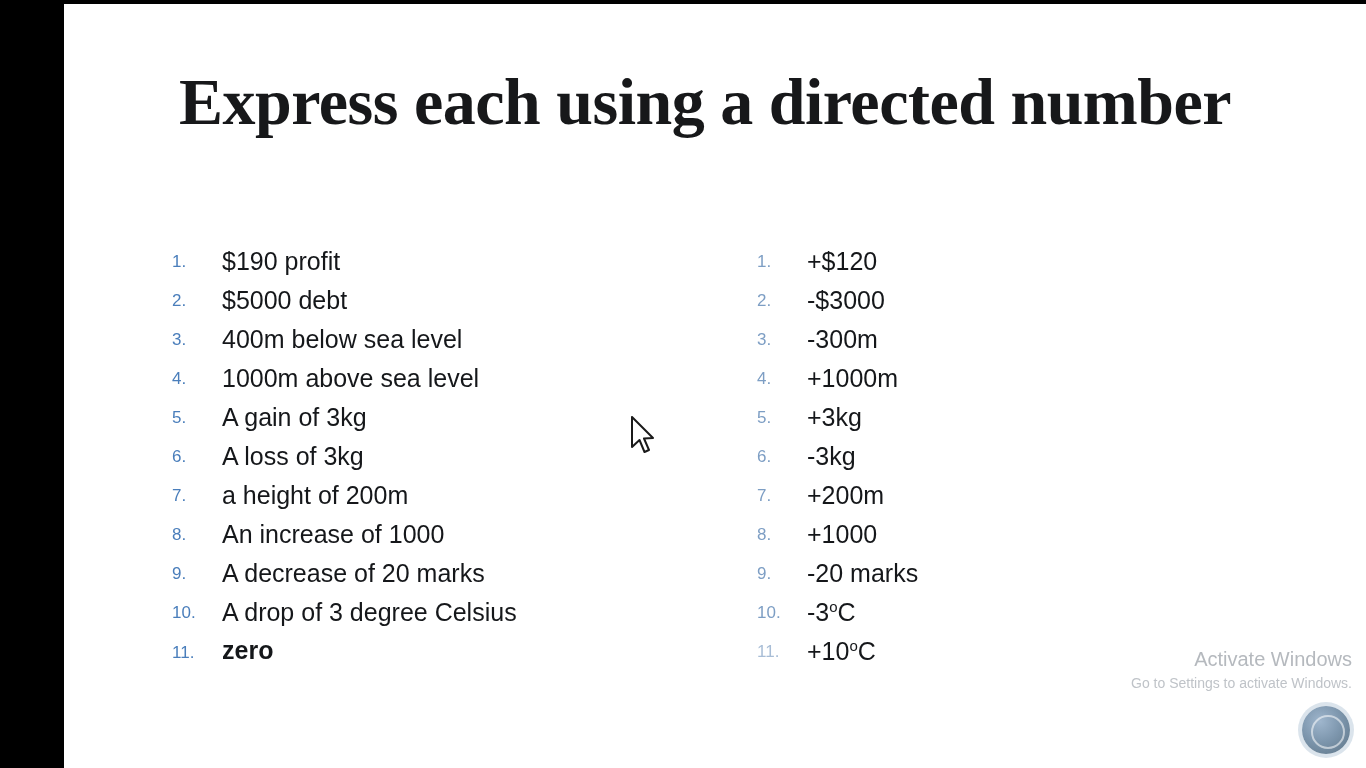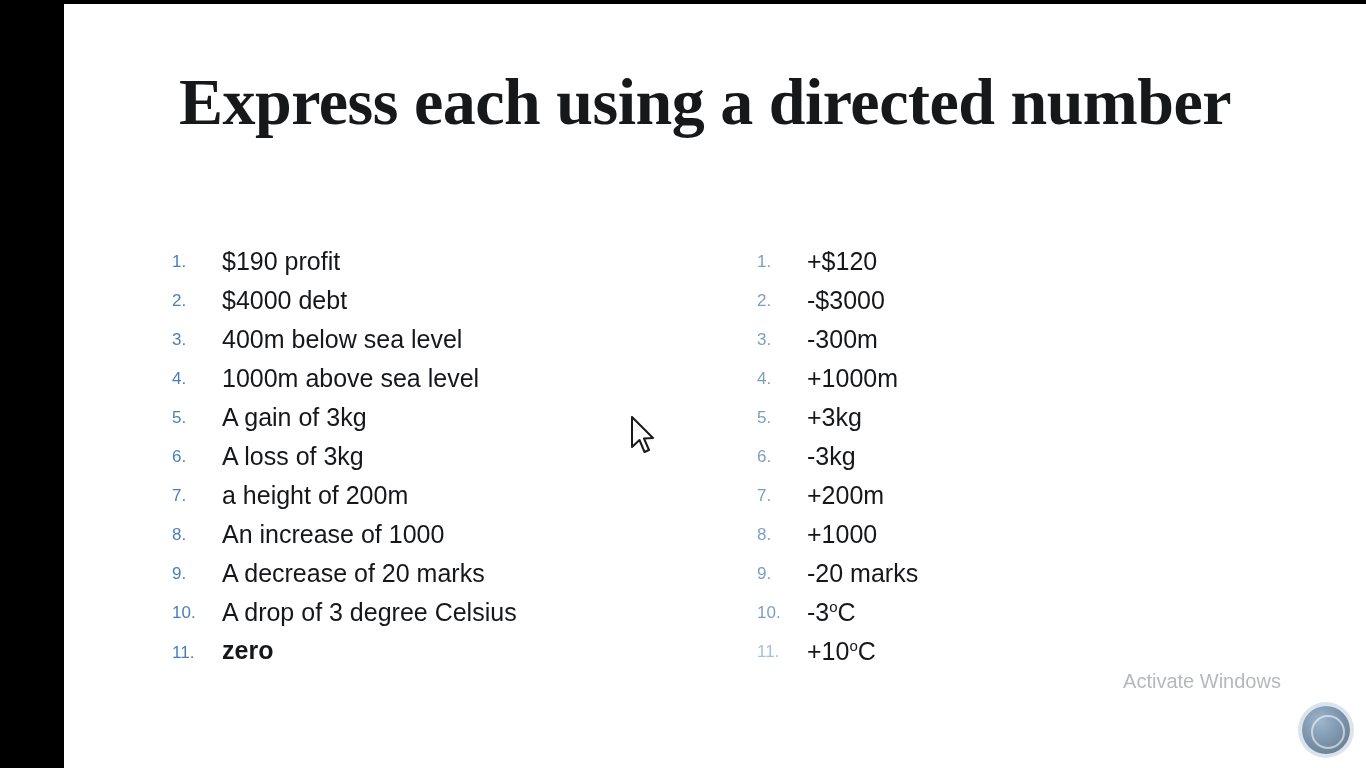--- a/index.html
+++ b/index.html
@@ -109,21 +109,21 @@
     vertical-align: super;
     line-height: 0;
   }
 
   
   .watermark {
     position: absolute;
     right: 42px;
     bottom: 78px;
     width: 300px;
-    text-align: center;
+    text-align: right;
     color: #b9bdc2;
     user-select: none;
   }
   .watermark .wm-title {
     font-size: 20px;
     line-height: 26px;
     color: #b5b9be;
   }
   .watermark .wm-sub {
     font-size: 14px;
@@ -173,21 +173,21 @@
 
     <div class="columns">
 
       <div class="col col-left">
         <div class="item">
           <span class="num">1.</span>
           <span class="text">$190 profit</span>
         </div>
         <div class="item">
           <span class="num">2.</span>
-          <span class="text">$4000 debt</span>
+          <span class="text">$5000 debt</span>
         </div>
         <div class="item">
           <span class="num">3.</span>
           <span class="text">400m below sea level</span>
         </div>
         <div class="item">
           <span class="num">4.</span>
           <span class="text">1000m above sea level</span>
         </div>
         <div class="item">
@@ -266,20 +266,21 @@
         <div class="item faded">
           <span class="num">11.</span>
           <span class="text"><span>+10</span><span class="sup">o</span><span>C</span></span>
         </div>
       </div>
 
     </div>
 
     <div class="watermark">
       <div class="wm-title">Activate Windows</div>
+      <div class="wm-sub">Go to Settings to activate Windows.</div>
     </div>
 
     <div class="round-control"></div>
 
     <div class="cursor">
       <svg width="26" height="40" viewBox="0 0 26 40" xmlns="http://www.w3.org/2000/svg">
         <path d="M2 1 L2 31 L9.5 24 L14.5 36 L19 34 L14 22.5 L23 22 Z" fill="#ffffff" stroke="#1a1a1a" stroke-width="2" stroke-linejoin="round" stroke-linecap="round"></path>
       </svg>
     </div>
 

